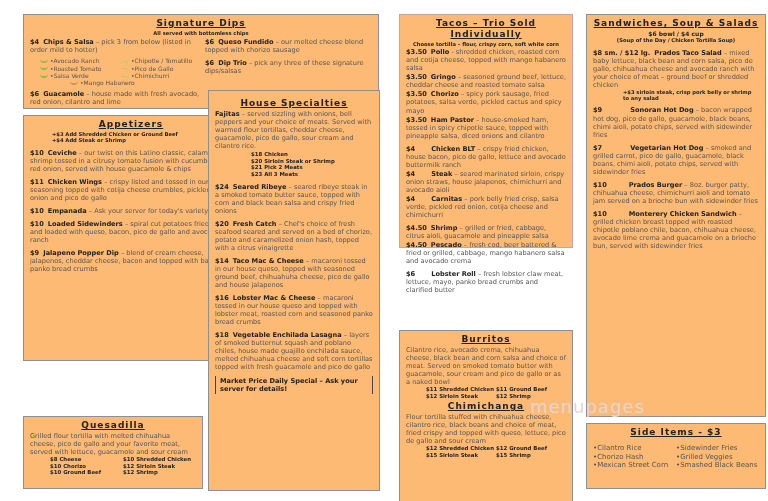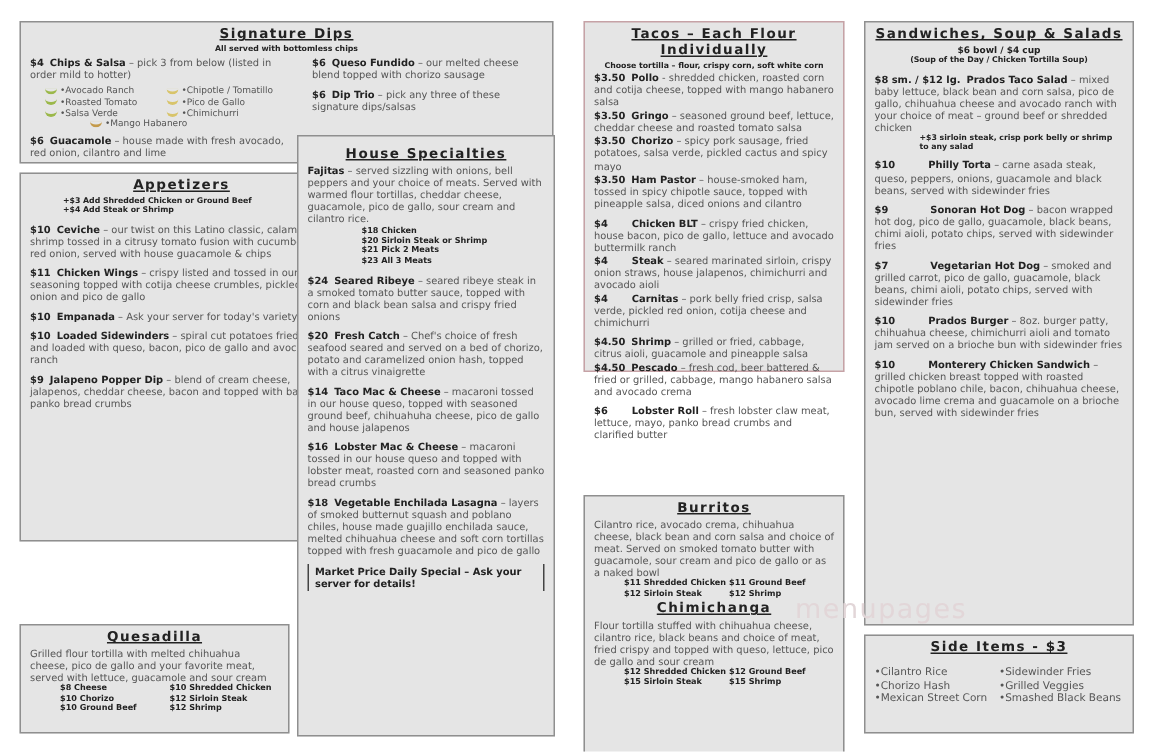--- a/index.html
+++ b/index.html
@@ -1,18 +1,18 @@
 <!DOCTYPE html>
 <html><head>
 <meta charset="utf-8">
 <style>
   * { box-sizing: border-box; margin: 0; padding: 0; }
   html, body { width: 768px; height: 501px; background: #ffffff; overflow: hidden; }
   body { font-family: "DejaVu Sans", sans-serif; color: #444; font-size: 6.6px; line-height: 1.22; position: relative; }
-  .box { position: absolute; border: 1.5px solid #8f8f8f; background: #e5e5e5; padding: 3px 6px; }
+  .box { position: absolute; border: 1.5px solid #8f8f8f; background: #fdba74; padding: 3px 6px; margin-left: 10px; }
   .box.pink { border-color: #c6a2a6; }
   .title { text-align: center; font-weight: bold; text-decoration: underline; letter-spacing: 1px; font-size: 9px; color: #222; margin-bottom: 1px; }
   .subtitle { text-align: center; font-weight: bold; font-size: 5.2px; color: #222; }
   .item { margin-top: 5px; color: #555; }
   .item.tight { margin-top: 1px; }
   .price, .name { font-weight: bold; color: #222; }
   .price { margin-right: 4px; }
   .addon { font-weight: bold; font-size: 5.2px; color: #222; padding-left: 22px; }
   .opts { font-weight: bold; font-size: 5.4px; color: #222; display: grid; grid-template-columns: 1fr 1fr; padding-left: 20px; }
   .salsas { display: grid; grid-template-columns: 1fr 1fr; padding-left: 10px; margin-top: 3px; font-size: 6px; color: #555; }
@@ -23,21 +23,21 @@
   .sides { display: grid; grid-template-columns: 1fr 1fr; margin-top: 6px; font-size: 7px; color: #555; }
   .special { margin-top: 5px; font-weight: bold; color: #222; border-left: 1.5px solid #444; border-right: 1.5px solid #444; padding: 1px 4px; }
   .watermark { position: absolute; left: 530px; top: 396px; font-size: 18px; color: #e2d6d8; letter-spacing: 1px; }
 </style>
 </head>
 <body>
 
 <div class="box" style="left:13px;top:14px;width:356px;height:95px;">
   <div class="title">Signature Dips</div>
   <div class="subtitle">All served with bottomless chips</div>
-  <div style="display:flex;gap:16px;">
+  <div style="display:flex;gap:3px;">
     <div style="width:172px;">
       <div class="item" style="margin-top:2px;">
         <span class="price">$4</span><span class="name">Chips &amp; Salsa</span> <span>– pick 3 from below (listed in order mild to hotter)</span>
       </div>
       <div class="salsas">
         <div class="salsa">
             <span class="pepper"></span>
             <span>•Avocado Ranch</span>
           </div>
         <div class="salsa">
@@ -137,21 +137,21 @@
   <div class="item">
     <span class="price">$16</span><span class="name">Lobster Mac &amp; Cheese</span> <span>– macaroni tossed in our house queso and topped with lobster meat, roasted corn and seasoned panko bread crumbs</span>
   </div>
   <div class="item">
     <span class="price">$18</span><span class="name">Vegetable Enchilada Lasagna</span> <span>– layers of smoked butternut squash and poblano chiles, house made guajillo enchilada sauce, melted chihuahua cheese and soft corn tortillas topped with fresh guacamole and pico de gallo</span>
   </div>
   <div class="special">Market Price Daily Special – Ask your server for details!</div>
 </div>
 
 <div class="box pink" style="left:389px;top:14px;width:174px;height:234px;">
-  <div class="title">Tacos – Each Flour Individually</div>
+  <div class="title">Tacos – Trio Sold Individually</div>
   <div class="subtitle">Choose tortilla – flour, crispy corn, soft white corn</div>
   <div class="item tight"><span class="price">$3.50</span><span class="name">Pollo</span> <span>- shredded chicken, roasted corn and cotija cheese, topped with mango habanero salsa</span></div>
   <div class="item tight"><span class="price">$3.50</span><span class="name">Gringo</span> <span>– seasoned ground beef, lettuce, cheddar cheese and roasted tomato salsa</span></div>
   <div class="item tight"><span class="price">$3.50</span><span class="name">Chorizo</span> <span>– spicy pork sausage, fried potatoes, salsa verde, pickled cactus and spicy mayo</span></div>
   <div class="item tight"><span class="price">$3.50</span><span class="name">Ham Pastor</span> <span>– house-smoked ham, tossed in spicy chipotle sauce, topped with pineapple salsa, diced onions and cilantro</span></div>
   <div class="item"><span class="price" style="margin-right:16px;">$4</span><span class="name">Chicken BLT</span> <span>– crispy fried chicken, house bacon, pico de gallo, lettuce and avocado buttermilk ranch</span></div>
   <div class="item tight"><span class="price" style="margin-right:16px;">$4</span><span class="name">Steak</span> <span>– seared marinated sirloin, crispy onion straws, house jalapenos, chimichurri and avocado aioli</span></div>
   <div class="item tight"><span class="price" style="margin-right:16px;">$4</span><span class="name">Carnitas</span> <span>– pork belly fried crisp, salsa verde, pickled red onion, cotija cheese and chimichurri</span></div>
   <div class="item"><span class="price">$4.50</span><span class="name">Shrimp</span> <span>– grilled or fried, cabbage, citrus aioli, guacamole and pineapple salsa</span></div>
   <div class="item tight"><span class="price">$4.50</span><span class="name">Pescado</span> <span>– fresh cod, beer battered &amp; fried or grilled, cabbage, mango habanero salsa and avocado crema</span></div>
@@ -176,21 +176,20 @@
       <span>$15 Shrimp</span>
   </div>
 </div>
 
 <div class="box" style="left:576px;top:14px;width:180px;height:403px;">
   <div class="title">Sandwiches, Soup &amp; Salads</div>
   <div class="subtitle" style="font-size:6px;">$6 bowl / $4 cup</div>
   <div class="subtitle">(Soup of the Day / Chicken Tortilla Soup)</div>
   <div class="item"><span class="price">$8 sm. / $12 lg.</span><span class="name">Prados Taco Salad</span> <span>– mixed baby lettuce, black bean and corn salsa, pico de gallo, chihuahua cheese and avocado ranch with your choice of meat – ground beef or shredded chicken</span></div>
   <div class="addon" style="padding-left:30px;">+$3 sirloin steak, crisp pork belly or shrimp to any salad</div>
-  <div class="item"><span class="price" style="margin-right:22px;">$10</span><span class="name">Philly Torta</span> <span>– carne asada steak, queso, peppers, onions, guacamole and black beans, served with sidewinder fries</span></div>
   <div class="item"><span class="price" style="margin-right:28px;">$9</span><span class="name">Sonoran Hot Dog</span> <span>– bacon wrapped hot dog, pico de gallo, guacamole, black beans, chimi aioli, potato chips, served with sidewinder fries</span></div>
   <div class="item"><span class="price" style="margin-right:28px;">$7</span><span class="name">Vegetarian Hot Dog</span> <span>– smoked and grilled carrot, pico de gallo, guacamole, black beans, chimi aioli, potato chips, served with sidewinder fries</span></div>
   <div class="item"><span class="price" style="margin-right:22px;">$10</span><span class="name">Prados Burger</span> <span>– 8oz. burger patty, chihuahua cheese, chimichurri aioli and tomato jam served on a brioche bun with sidewinder fries</span></div>
   <div class="item"><span class="price" style="margin-right:22px;">$10</span><span class="name">Monterery Chicken Sandwich</span> <span>– grilled chicken breast topped with roasted chipotle poblano chile, bacon, chihuahua cheese, avocado lime crema and guacamole on a brioche bun, served with sidewinder fries</span></div>
 </div>
 
 <div class="box" style="left:576px;top:423px;width:180px;height:66px;">
   <div class="title">Side Items - $3</div>
   <div class="sides">
     <span>•Cilantro Rice</span>

